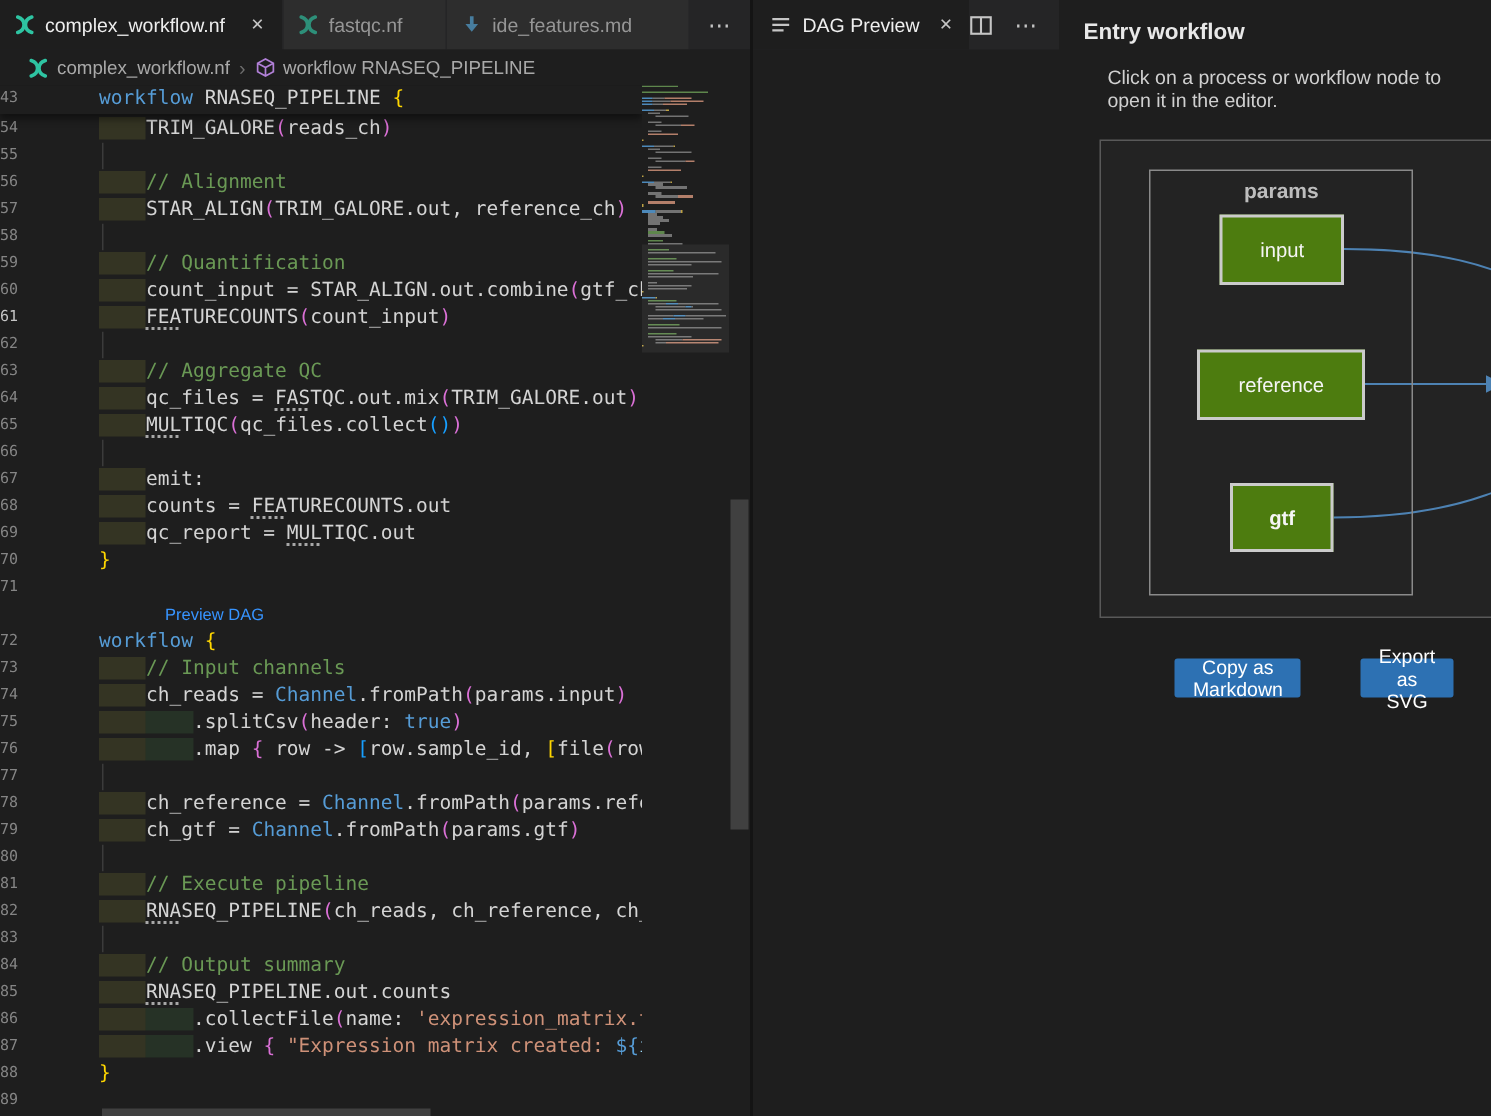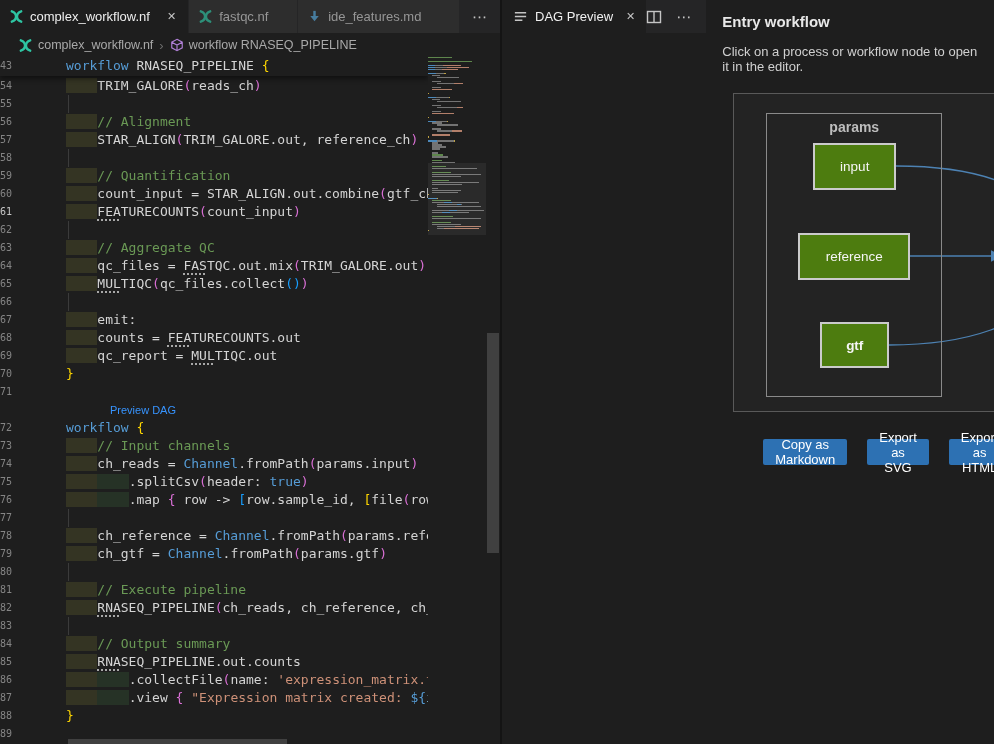--- a/index.html
+++ b/index.html
@@ -39,29 +39,29 @@
   .vslider { position:absolute; left:1px; right:1px; background:rgba(121,121,121,.38); }
   .hscroll { position:absolute; left:0; bottom:0; height:5px; width:428px; z-index:6; }
   .hslider { position:absolute; top:0; height:5px; background:rgba(121,121,121,.38); }
   
   .right { width:494px; display:flex; border-left:2px solid #141414; background:#1e1e1e; }
   .ptabbar { height:33px; background:#252526; display:flex; align-items:stretch; flex-shrink:0; }
   .ptab { display:flex; align-items:center; gap:7px; padding:0 11px; background:#1e1e1e; color:#f0f0f0; }
   .pactions { margin-left:auto; display:flex; align-items:center; gap:14px; padding-right:14px; color:#c5c5c5; }
   .pbody { flex:1; padding:13px 16px 0 16px; overflow:hidden; }
   .ptitle { font-size:15px; font-weight:bold; color:#e8e8e8; }
-  .pdesc { margin-top:14px; font-size:13px; color:#d0d0d0; }
+  .pdesc { margin-top:14px; font-size:13px; color:#d0d0d0;margin-left:16px; }
   .dagbox { margin-top:19px; margin-left:11px; width:443px; height:319px; position:relative; background:#232323; border:1px solid #595959; }
   .cluster { position:absolute; left:32px; top:19px; width:176px; height:284px; border:1px solid #8a8a8a; }
   .cluster-label { text-align:center; margin-top:5px; color:#bdbdbd; font-size:14px; font-weight:bold; }
   .dnode { position:absolute; border:2px solid #cbcbcb; background:#4d7c0f; color:#f5f5f5; display:flex; align-items:center; justify-content:center; font-size:13.5px; }
   .dpill { position:absolute; border:2.5px solid #d2d2d2; background:#121212; color:#ffffff; display:flex; align-items:center; justify-content:center; font-size:14px; font-weight:bold; border-radius:19px; }
   .edges { position:absolute; inset:0; pointer-events:none; }
   .btnrow { margin-top:27px; margin-left:41px; display:flex; gap:20px; }
-  .btn { height:26px; padding:0 12px; background:#2d71b3; color:#ffffff; border:none; font-size:13px; font-weight:500; font-family:"Liberation Sans",sans-serif; display:flex; align-items:center; border-radius:2px; }
+  .btn { height:26px; padding:0 12px; background:#2d71b3; color:#ffffff; border:none; font-size:13px; font-weight:500; font-family:"Liberation Sans",sans-serif; display:flex; align-items:center; border-radius:2px;margin-left:20px; }
   .icon { display:inline-flex; align-items:center; justify-content:center; flex-shrink:0; }
 </style>
 </head>
 <body>
 
 <div class="app">
 
   <div class="left">
     <div class="tabbar" id="tabbar">
         <div class="tab active" style="width: 190px;">

